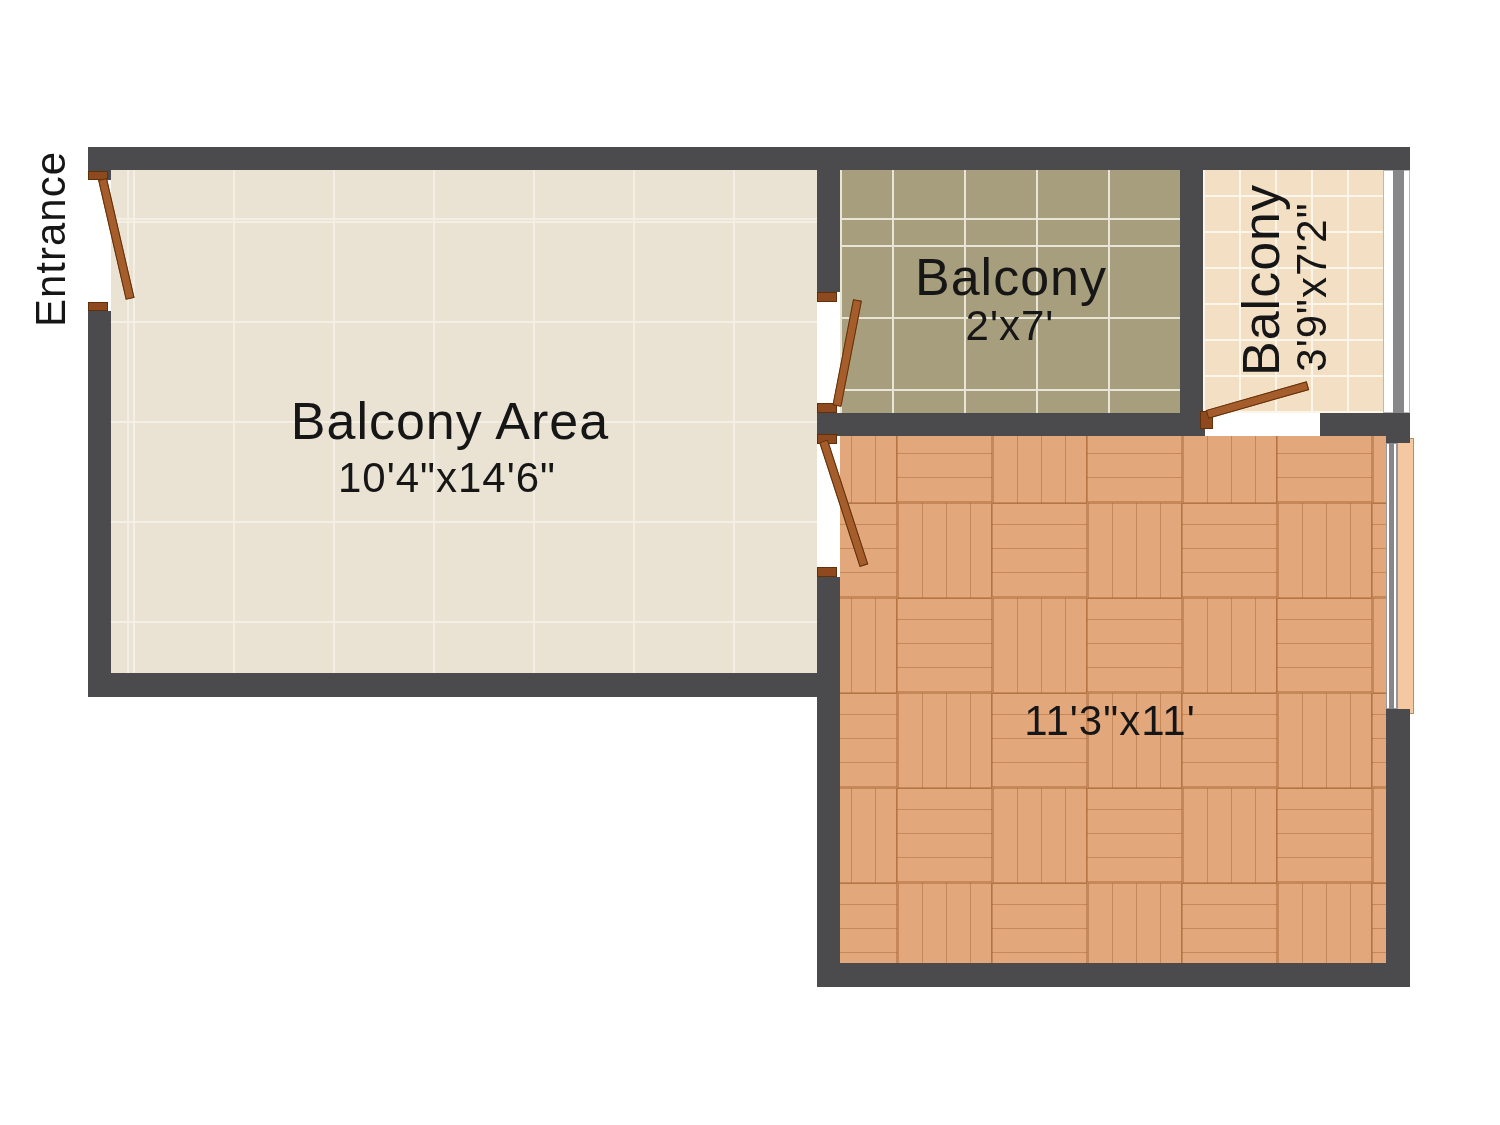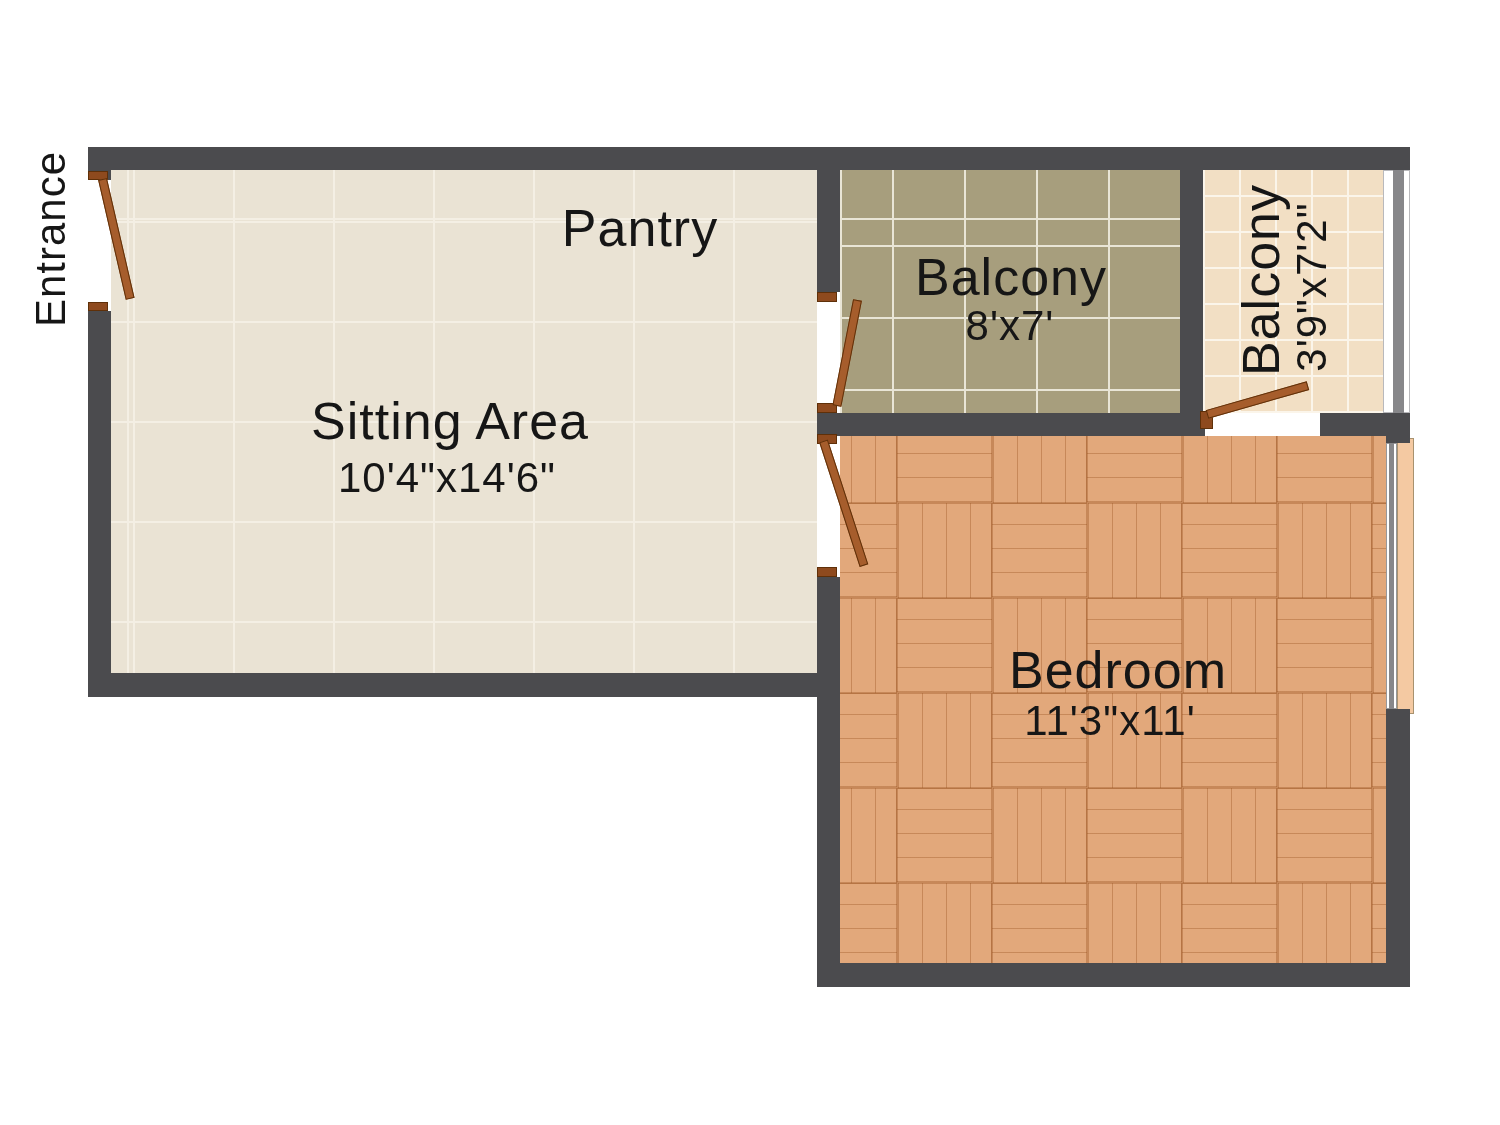--- a/index.html
+++ b/index.html
@@ -134,23 +134,21 @@
   <div class="abs leaf" style="left:853px;top:300px;width:9px;height:108px;transform-origin:50% 0;transform:rotate(11deg);"></div>
 
   <div class="abs sill" style="left:817px;top:434px;width:20px;height:10px;"></div>
   <div class="abs sill" style="left:817px;top:567px;width:20px;height:10px;"></div>
   <div class="abs leaf" style="left:819px;top:441px;width:9px;height:131px;transform-origin:50% 0;transform:rotate(-18deg);"></div>
 
   <div class="abs sill" style="left:1200px;top:411px;width:13px;height:18px;"></div>
   <div class="abs leaf" style="left:1207px;top:410px;width:105px;height:9px;transform-origin:0 50%;transform:rotate(-16deg);"></div>
 
   <div class="lbl rot entrance-name" style="left:51px;top:239px;">Entrance</div>
-  <div class="lbl room-name" style="left:640px;top:228px;">Pantry</div>
-  <div class="lbl room-name" style="left:450px;top:421px;">Sitting Area</div>
+  <div class="lbl room-name" style="left:450px;top:421px;">Balcony Area</div>
   <div class="lbl room-dims" style="left:447px;top:478px;">10'4"x14'6"</div>
   <div class="lbl room-name" style="left:1011px;top:277px;">Balcony</div>
-  <div class="lbl room-dims" style="left:1010px;top:326px;">8'x7'</div>
+  <div class="lbl room-dims" style="left:1010px;top:326px;">2'x7'</div>
   <div class="lbl rot room-name" style="left:1261px;top:280px;">Balcony</div>
   <div class="lbl rot room-dims" style="left:1312px;top:287px;">3'9"x7'2"</div>
-  <div class="lbl room-name" style="left:1118px;top:670px;">Bedroom</div>
   <div class="lbl room-dims" style="left:1110px;top:721px;">11'3"x11'</div>
 
 </div>
 
 </body></html>

